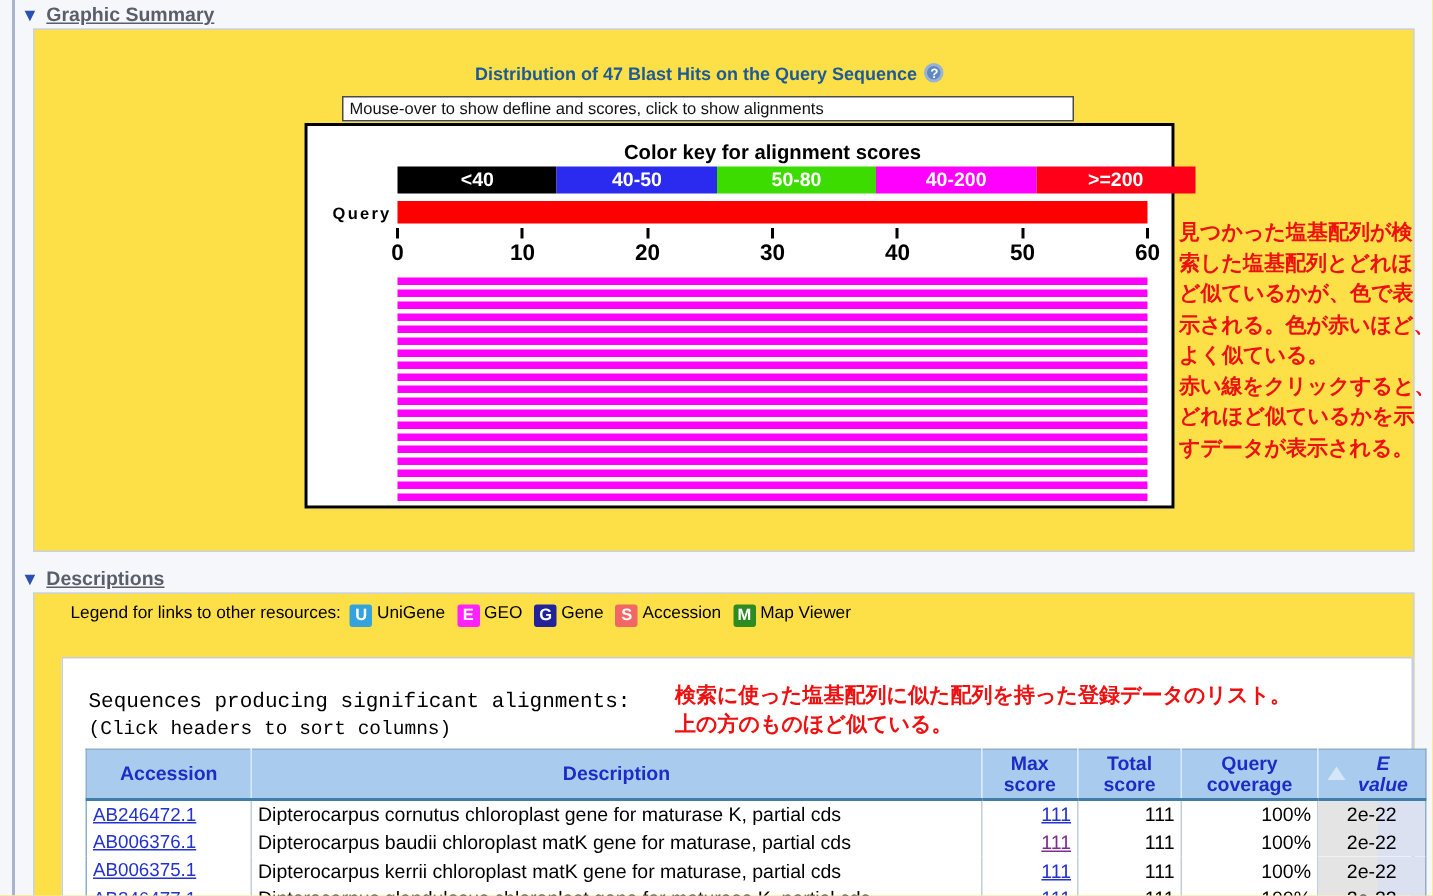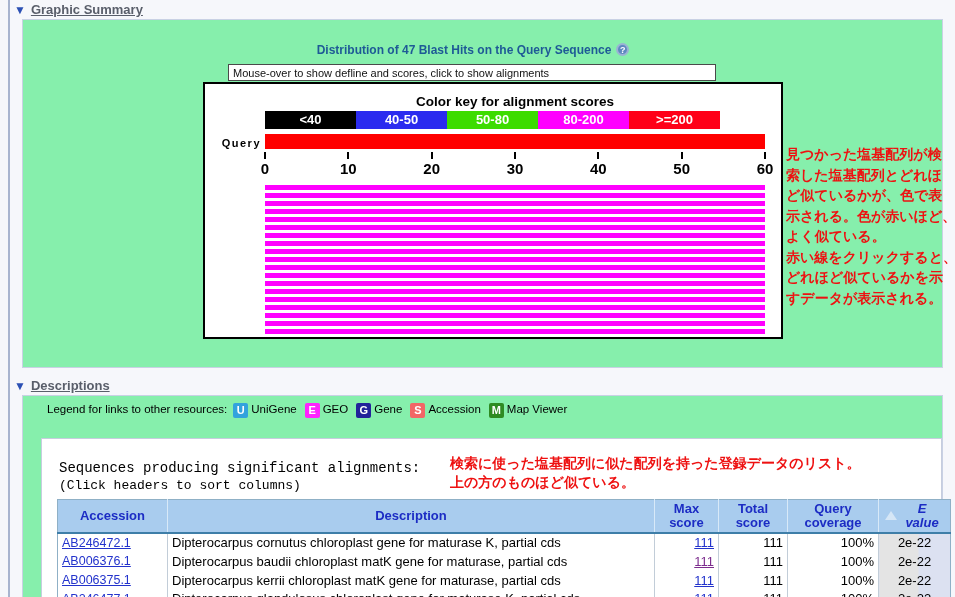--- a/index.html
+++ b/index.html
@@ -6,33 +6,33 @@
   html,body { width:955px; height:597px; }
   body { font-family:"Liberation Sans", sans-serif; background:#f6f7fb; position:relative; overflow:hidden; color:#000; }
   .page { position:absolute; inset:0; }
 
   .left-rule { position:absolute; left:8px; top:0; width:2px; height:597px; background:#a8b4cf; }
 
   .section-header { position:absolute; left:14px; display:flex; align-items:center; gap:5px; cursor:pointer; }
   .tri { color:#2b50b4; font-size:12px; line-height:14px; }
   .sec-title { color:#595e6a; font-weight:bold; font-size:13px; text-decoration:underline; }
 
-  .panel { position:absolute; left:22px; width:921px; background:#86efac; border:1px solid #c9d1e4; }
+  .panel { position:absolute; left:22px; width:921px; background:#fde047; border:1px solid #c9d1e4; }
   .panel1 { top:19px; height:349px; }
   .panel2 { top:395px; height:210px; }
 
   .chart-title-row { position:absolute; left:160px; top:20px; width:580px; text-align:center; white-space:nowrap; }
   .chart-title { font-weight:bold; font-size:12px; color:#1e5a96; }
   .help-icon { display:inline-block; width:13px; height:13px; border-radius:50%; background:#5e88c0; border:2px solid #9ab2d4; color:#fff; font-size:9px; font-weight:bold; text-align:center; line-height:10px; margin-left:5px; vertical-align:middle; cursor:pointer; }
 
   .mouseover-box { position:absolute; left:205px; top:44px; width:488px; height:17px; border:1px solid #4a4a4a; background:#fff; font-family:"Liberation Sans",sans-serif; font-size:11px; padding:1px 0 0 4px; color:#111; }
 
   .chart-box { position:absolute; left:160px; top:62px; width:580px; height:257px; background:#fff; border:2px solid #000;margin-left:20px; }
   .key-title { position:absolute; left:60px; top:10px; width:500px; text-align:center; font-weight:bold; font-size:13.5px; color:#000; }
-  .key-bar { position:absolute; left:60px; top:27px; width:455px; height:18px; display:flex; }
+  .key-bar { position:absolute; left:60px; top:27px; width:532px; height:18px; display:flex; }
   .key-seg { flex:1; color:#fff; font-weight:bold; font-size:13px; text-align:center; line-height:18px; }
   .query-label { position:absolute; left:0; top:53px; width:56px; text-align:right; font-weight:bold; font-size:11px; letter-spacing:1.5px; }
   .query-bar { position:absolute; left:60px; top:50px; width:500px; height:15px; }
   .ticks { position:absolute; left:60px; top:68px; width:500px; height:30px; }
   .tick { position:absolute; top:0; width:0; }
   .tick-mark { position:absolute; left:-1px; top:0; width:2px; height:7px; background:#000; }
   .tick-label { position:absolute; top:8px; left:0; transform:translateX(-50%); font-weight:bold; font-size:15px; }
   .hits { position:absolute; left:60px; top:101px; width:500px; }
   .hit-bar { height:5px; margin-bottom:3px; cursor:pointer; }
 
@@ -80,21 +80,21 @@
     </div>
 
     <input class="mouseover-box" readonly="" value="Mouse-over to show defline and scores, click to show alignments" style="">
 
     <div class="chart-box">
       <div class="key-title">Color key for alignment scores</div>
       <div class="key-bar">
         <span class="key-seg" style="background: rgb(0, 0, 0);">&lt;40</span>
         <span class="key-seg" style="background: rgb(43, 43, 239);">40-50</span>
         <span class="key-seg" style="background: rgb(61, 220, 0);">50-80</span>
-        <span class="key-seg" style="background: rgb(255, 0, 255);">80-200</span>
+        <span class="key-seg" style="background: rgb(255, 0, 255);">40-200</span>
         <span class="key-seg" style="background: rgb(255, 0, 24);">&gt;=200</span>
       </div>
       <div class="query-label">Query</div>
       <div class="query-bar" style="background: rgb(255, 0, 0);"></div>
       <div class="ticks" id="ticks">
           <div class="tick" style="left: 0px;">
             <span class="tick-mark"></span>
             <span class="tick-label">0</span>
           </div>
           <div class="tick" style="left: 83.3333px;">

